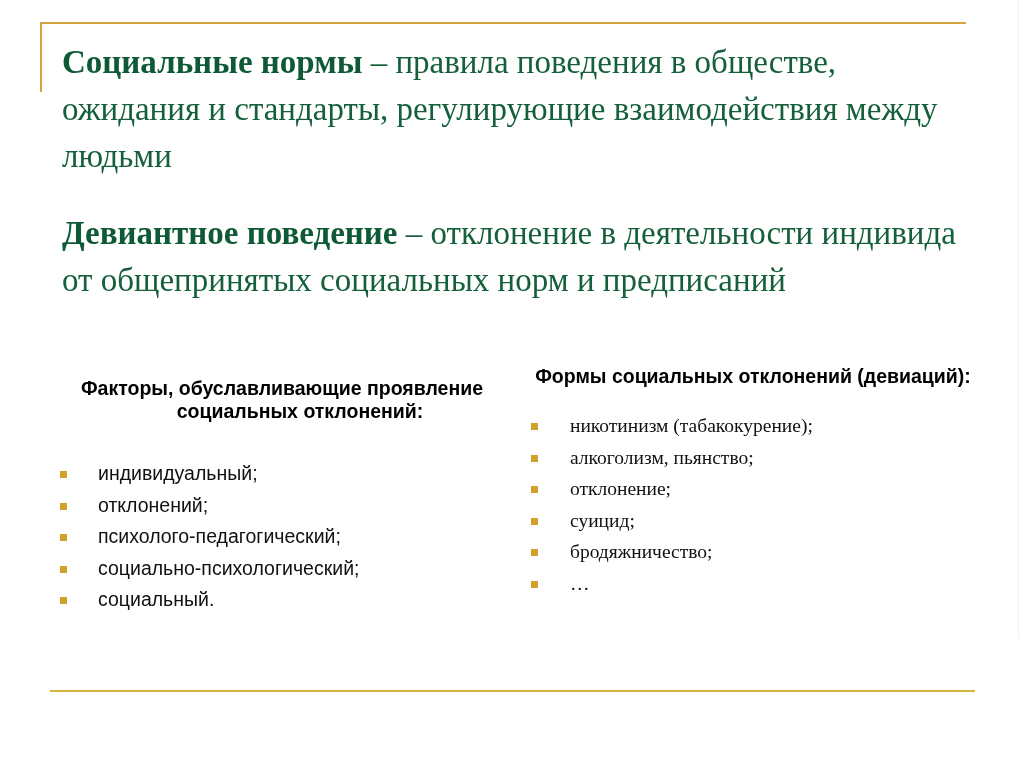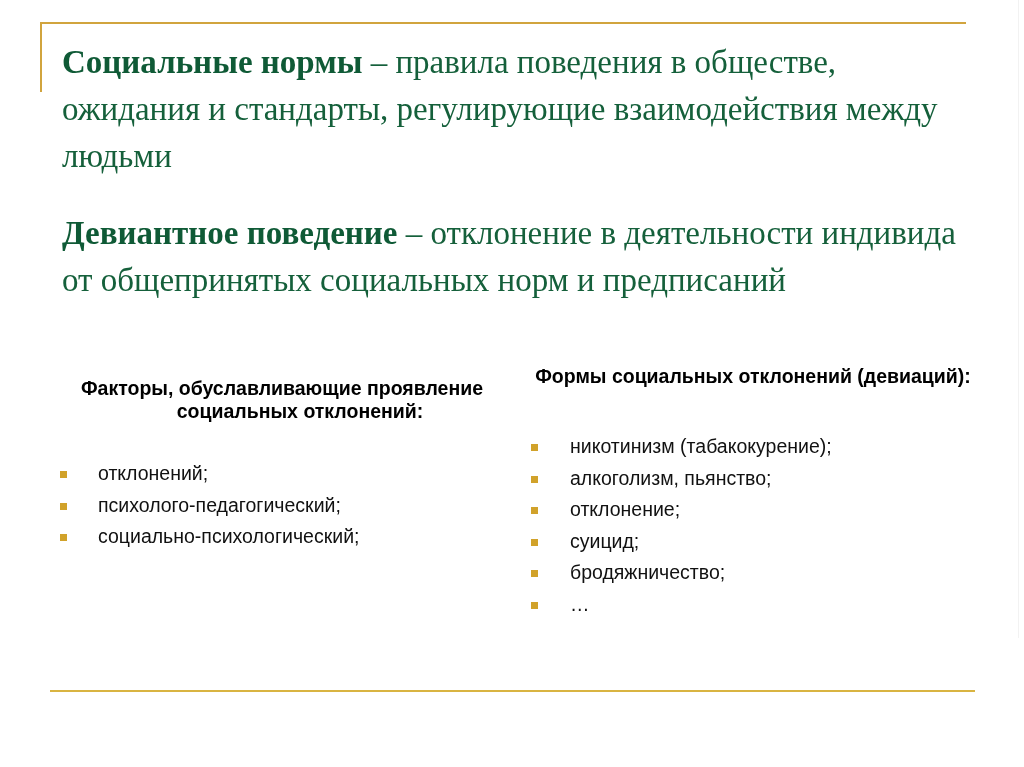--- a/index.html
+++ b/index.html
@@ -83,21 +83,21 @@
     #col-right .col-heading {
       padding-left: 37px;
       text-indent: -37px;
     }
     .bullet-list {
       list-style: none;
       margin: 0;
       padding: 0;
     }
     #col-left .bullet-list  { margin-top: 35px; }
-    #col-right .bullet-list { margin-top: 43px; }
+    #col-right .bullet-list { margin-top: 22px; font-family: Liberation Serif, serif; }
     .bullet-item {
       position: relative;
       font-size: 19.5px;
       line-height: 31.5px;
       padding-left: 36px;
       color: #111111;
     }
     #col-right .bullet-item { padding-left: 37px; }
     .bullet-square {
       position: absolute;
@@ -116,24 +116,25 @@
   <div class="rule-top"></div>
   <div class="rule-left"></div>
 
   <p class="definition" id="def-1"><span class="term">Социальные нормы</span><span> – </span><span>правила поведения в обществе, ожидания и стандарты, регулирующие взаимодействия между людьми</span></p>
 
   <p class="definition" id="def-2"><span class="term">Девиантное поведение</span><span> – </span><span>отклонение в деятельности индивида от общепринятых социальных норм и предписаний</span></p>
 
   <div class="column" id="col-left">
     <p class="col-heading">Факторы, обуславливающие проявление социальных отклонений:</p>
     <ul class="bullet-list">
-      <li class="bullet-item"><span class="bullet-square"></span></li>
+      <li class="bullet-item"><span class="bullet-square"></span><span>индивидуальный;</span></li>
       <li class="bullet-item"><span class="bullet-square"></span><span>отклонений;</span></li>
       <li class="bullet-item"><span class="bullet-square"></span><span>психолого-педагогический;</span></li>
       <li class="bullet-item"><span class="bullet-square"></span><span>социально-психологический;</span></li>
+      <li class="bullet-item"><span class="bullet-square"></span><span>социальный.</span></li>
     </ul>
   </div>
 
   <div class="column" id="col-right">
     <p class="col-heading">Формы социальных отклонений (девиаций):</p>
     <ul class="bullet-list">
       <li class="bullet-item"><span class="bullet-square"></span><span>никотинизм (табакокурение);</span></li>
       <li class="bullet-item"><span class="bullet-square"></span><span>алкоголизм, пьянство;</span></li>
       <li class="bullet-item"><span class="bullet-square"></span><span>отклонение;</span></li>
       <li class="bullet-item"><span class="bullet-square"></span><span>суицид;</span></li>

